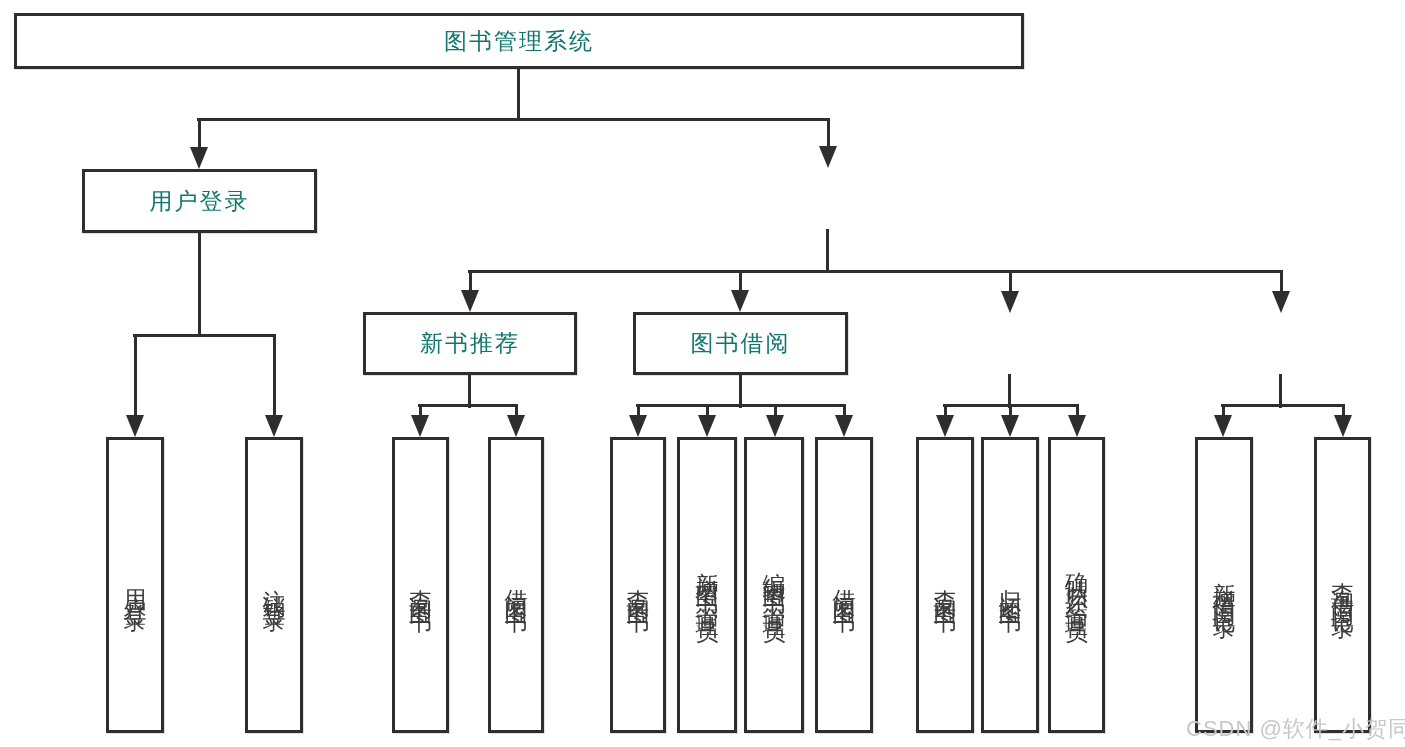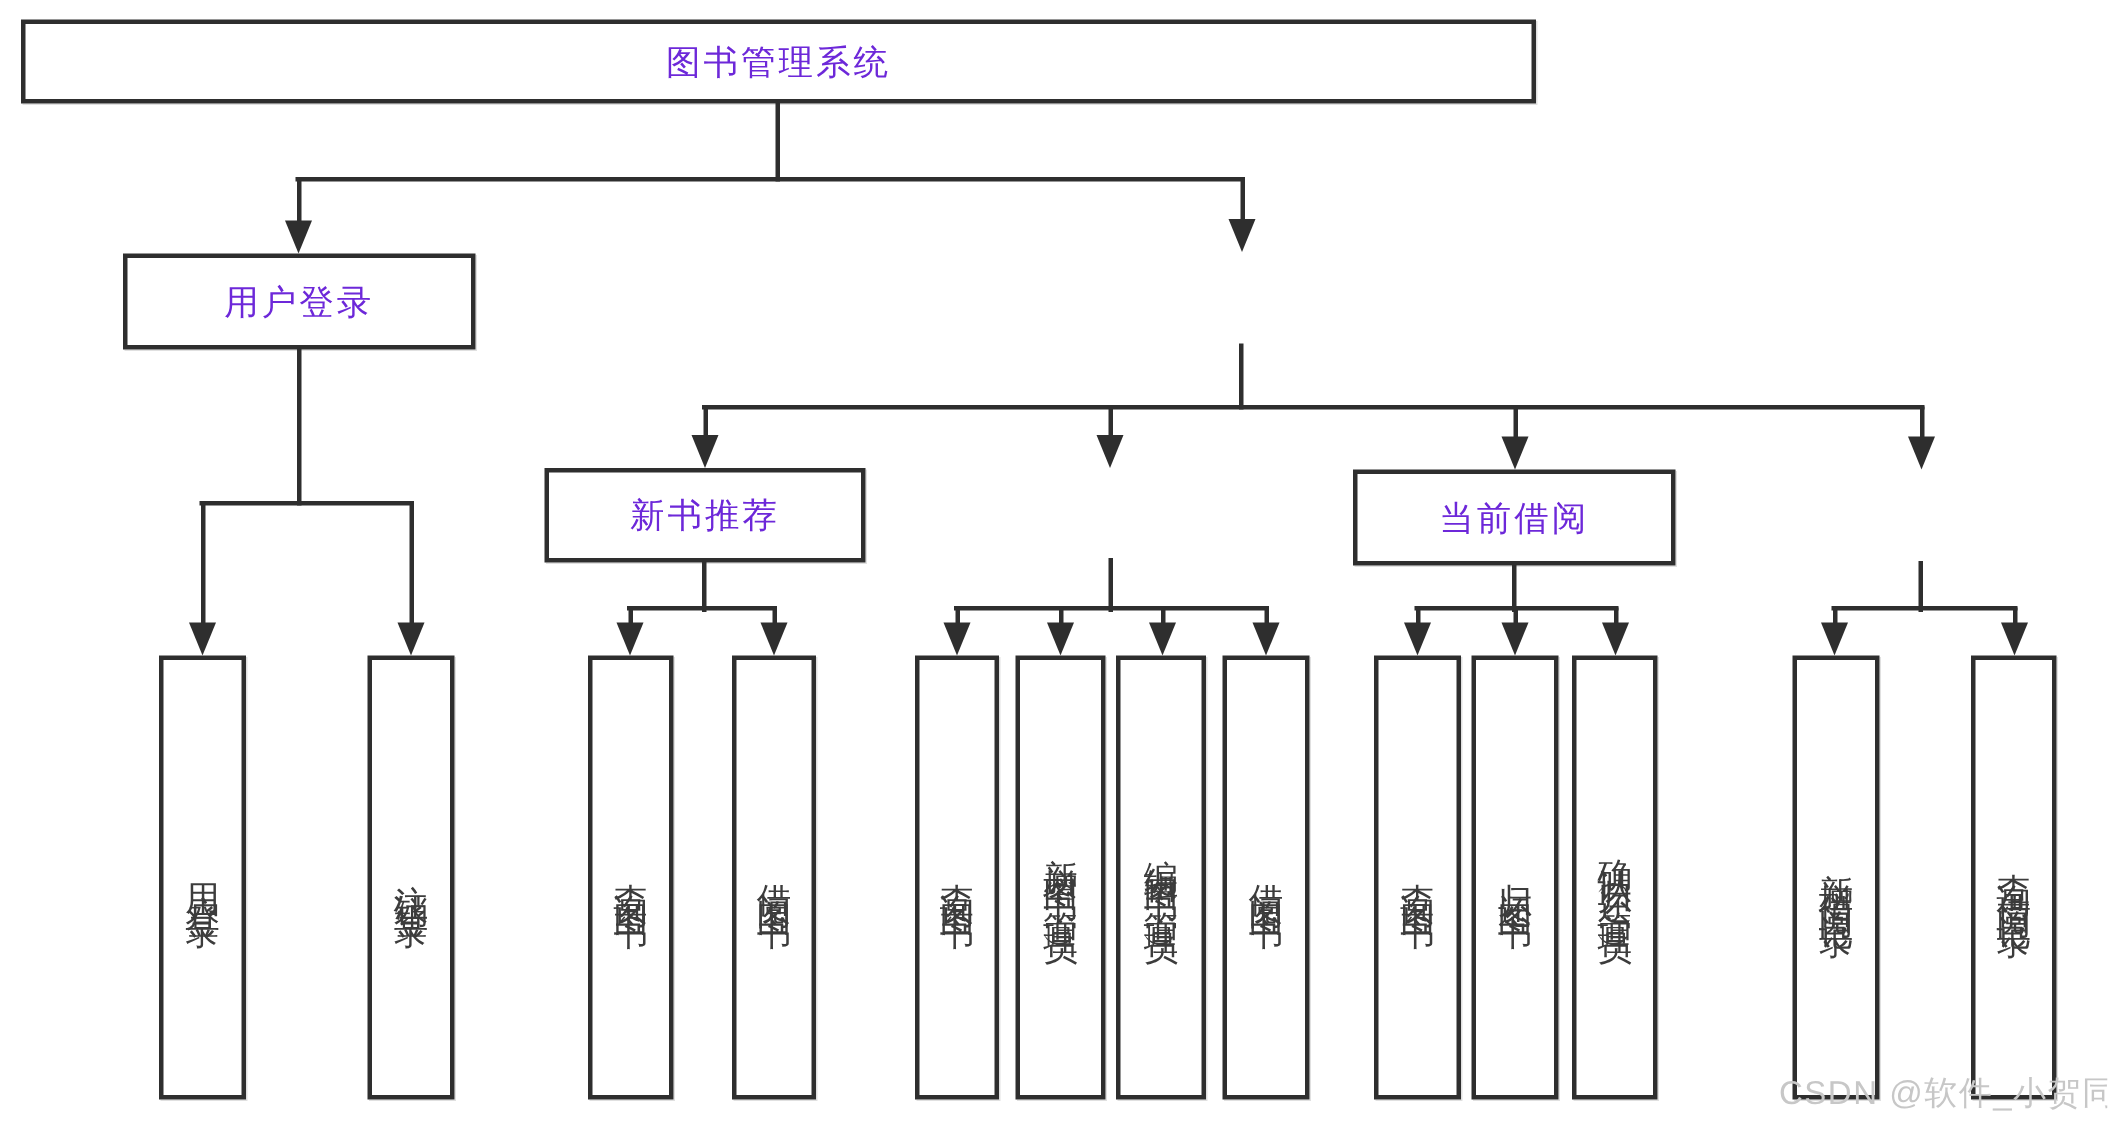--- a/index.html
+++ b/index.html
@@ -20,21 +20,21 @@
     box-sizing: border-box;
     border: 3px solid #2e2e2e;
     background: #ffffff;
     display: flex;
     align-items: center;
     justify-content: center;
     box-shadow: 1px 1px 0 rgba(0,0,0,0.12);
   }
   .hlabel {
     font-size: 23px;
-    color: #6d28d9;
+    color: #0f766e;
     letter-spacing: 2px;
     white-space: nowrap;
   }
   .vlabel {
     writing-mode: vertical-rl;
     font-size: 23px;
     letter-spacing: 7px;
     color: #3c3c3c;
     line-height: 1;
   }
@@ -75,22 +75,22 @@
     <span class="hlabel">图书管理系统</span>
   </div>
 
   <div class="box" style="left:82px; top:169px; width:235px; height:64px;">
     <span class="hlabel">用户登录</span>
   </div>
 
   <div class="box" style="left:363px; top:312px; width:214px; height:63px;">
     <span class="hlabel">新书推荐</span>
   </div>
-  <div class="box" style="left:902px; top:313px; width:215px; height:64px;">
-    <span class="hlabel">当前借阅</span>
+  <div class="box" style="left:633px; top:312px; width:215px; height:63px;">
+    <span class="hlabel">图书借阅</span>
   </div>
 
   <div class="box" style="left:106px; top:437px; width:58px; height:296px;">
     <span class="vlabel">用户登录</span>
   </div>
   <div class="box" style="left:245px; top:437px; width:58px; height:296px;">
     <span class="vlabel">注销登录</span>
   </div>
 
   <div class="box" style="left:392px; top:437px; width:57px; height:296px;">

